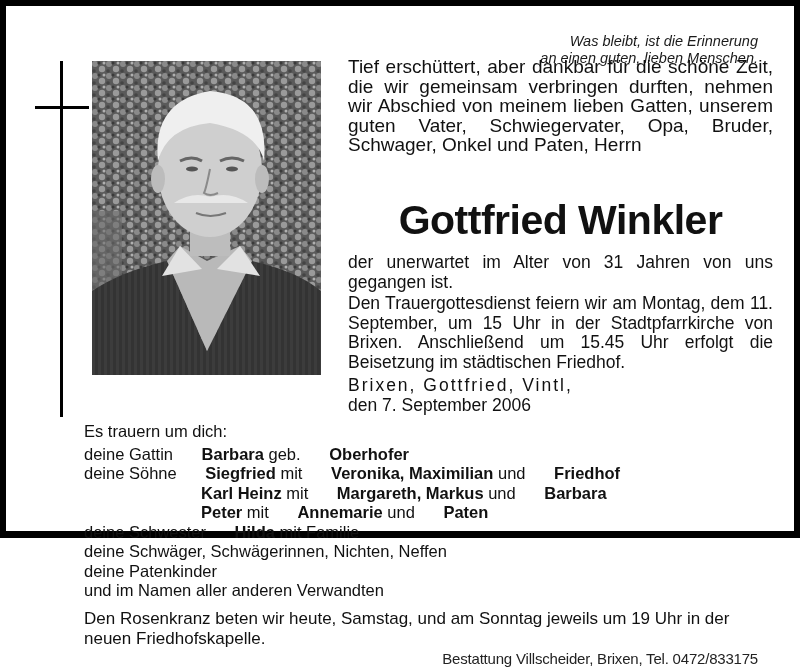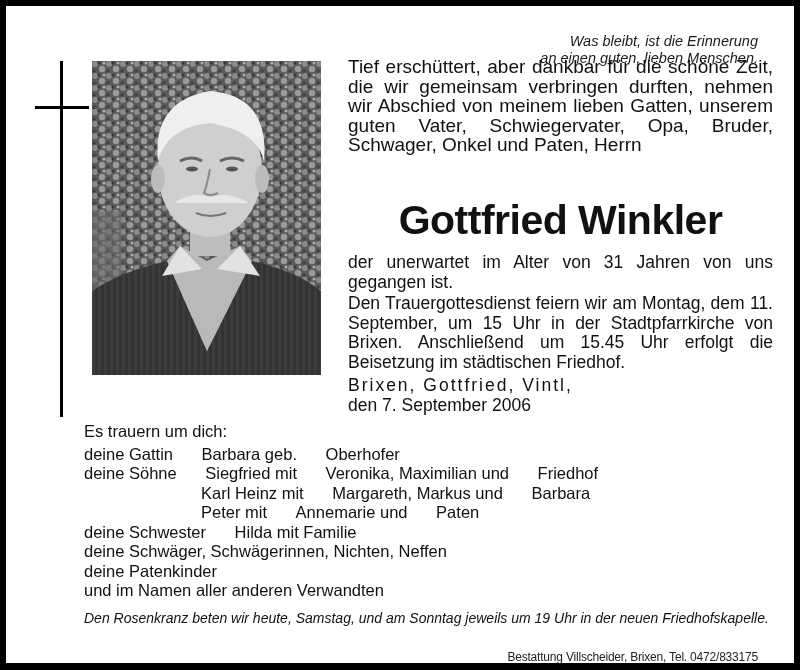--- a/index.html
+++ b/index.html
@@ -1,35 +1,35 @@
 <!DOCTYPE html>
 <html><head>
 <meta charset="utf-8">
 <style>
   html, body { margin:0; padding:0; background:#fff; }
   body { width:800px; height:670px; position:relative; overflow:hidden; font-family:"Liberation Sans", sans-serif; color:#111; }
-  .frame { position:absolute; left:0; top:0; width:800px; height:670px; box-sizing:border-box; border:6px solid #000; border-bottom-width:7px; background:#fff; }
+  .frame { position:absolute; left:0; top:0; width:800px; height:538px; box-sizing:border-box; border:6px solid #000; border-bottom-width:7px; background:#fff; }
   .cross-v { position:absolute; left:54px; top:55px; width:3px; height:356px; background:#000; }
   .cross-h { position:absolute; left:29px; top:100px; width:54px; height:3px; background:#000; }
   .photo { position:absolute; left:86px; top:55px; width:229px; height:314px; overflow:hidden; background:#777; }
   .photo svg { display:block; }
   .motto { position:absolute; right:36px; top:27px; text-align:right; font-style:italic; font-size:14.5px; line-height:17px; color:#1a1a1a; }
   .intro { position:absolute; left:342px; top:51px; width:425px; font-size:19px; line-height:19.5px; text-align:justify; text-align-last:left; }
   .name { position:absolute; left:342px; top:190px; width:425px; text-align:center; font-weight:bold; font-size:41px; letter-spacing:-0.5px; line-height:48px; }
   .details { position:absolute; left:342px; top:247px; width:425px; font-size:17.5px; line-height:19.5px; }
   .details p { margin:0; text-align:justify; text-align-last:left; }
   .details p + p { margin-top:2px; }
   .place { letter-spacing:2px; margin-top:4px !important; text-align:left !important; }
   .mourners { position:absolute; left:78px; top:416px; font-size:16.5px; line-height:19.5px; }
   .mourners .lead { margin-bottom:3px; }
   .row { white-space:nowrap; }
   .row.indent { padding-left:93px; }
-  .b { font-weight:normal;padding-left:24px; }
-  .rosary { position:absolute; left:78px; top:603px; width:690px; font-size:14px; line-height:19.5px;font-style:italic; }
-  .undertaker { position:absolute; right:36px; top:644px; font-size:12px; color:#222; letter-spacing:-0.2px; }
+  .b { font-weight:bold;padding-left:24px; }
+  .rosary { position:absolute; left:78px; top:603px; width:690px; font-size:17px; line-height:19.5px; }
+  .undertaker { position:absolute; right:36px; top:644px; font-size:15px; color:#222; letter-spacing:-0.2px; }
 </style>
 </head>
 <body>
 
 <div class="frame">
 
   <div class="cross-v"></div>
   <div class="cross-h"></div>
 
   <div class="photo" title="Portrait photo of Gottfried Winkler in front of ivy wall">

